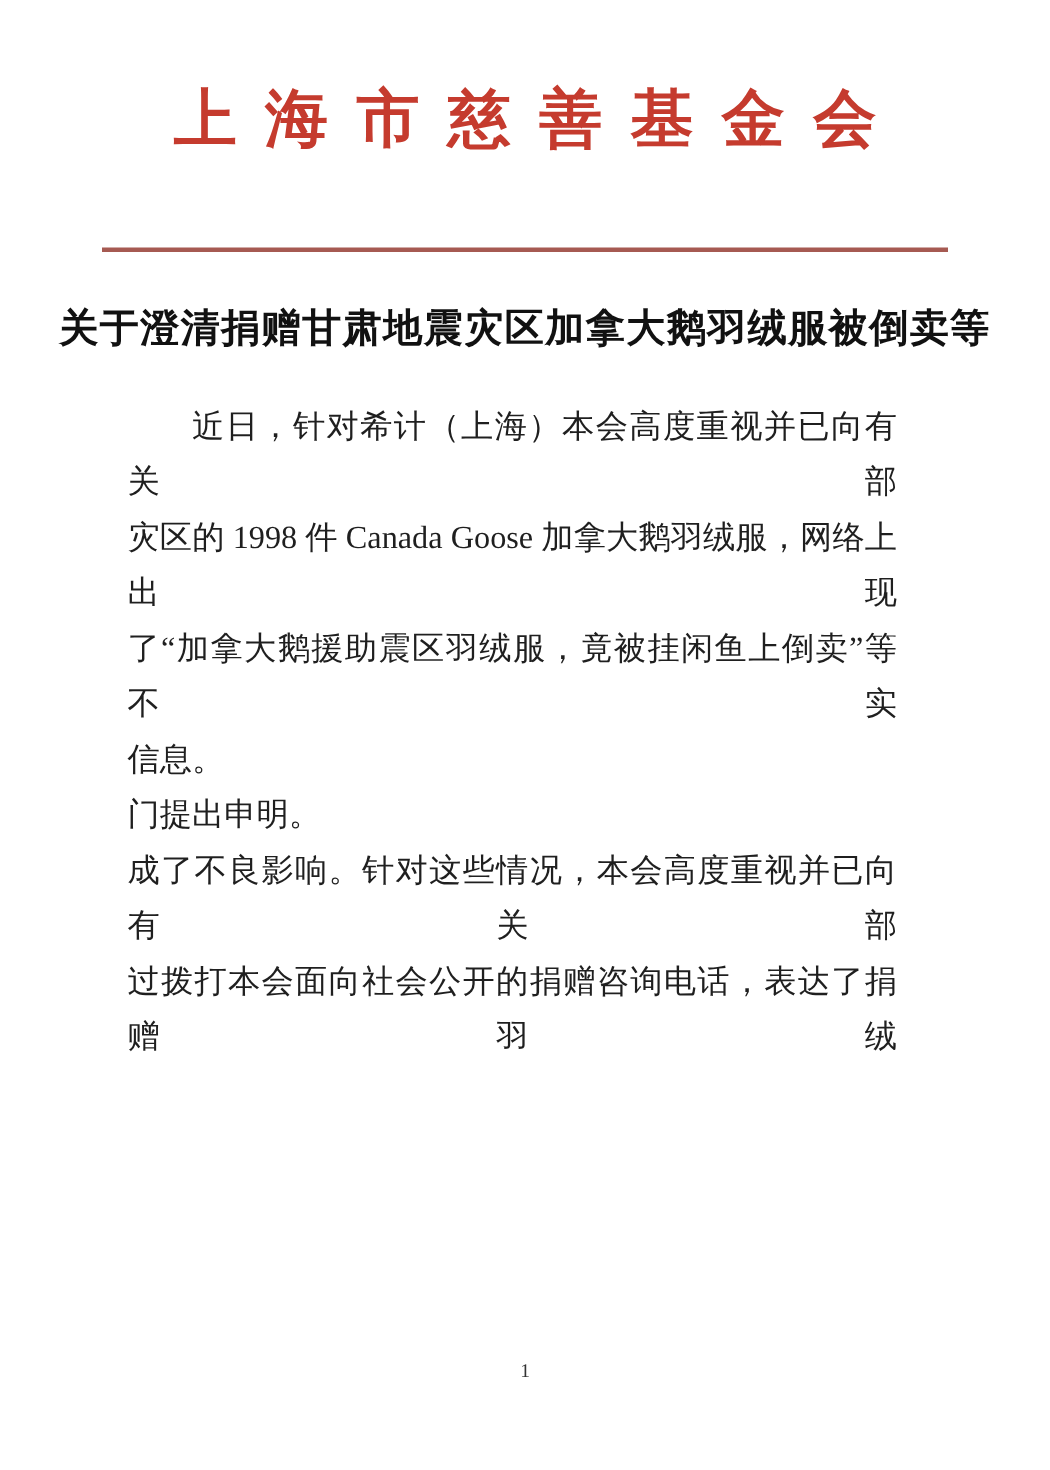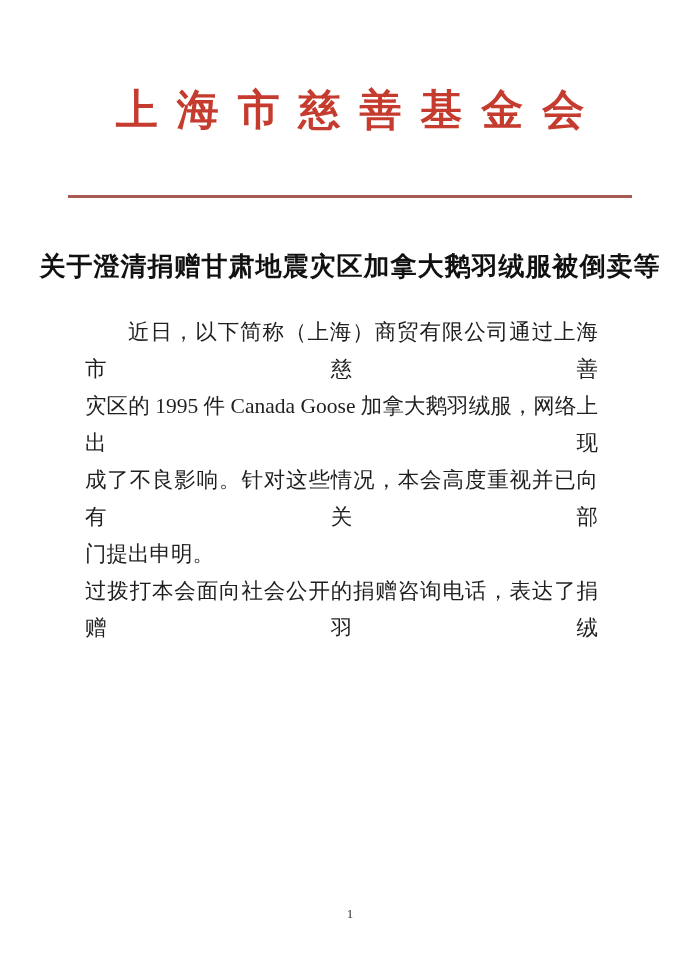--- a/index.html
+++ b/index.html
@@ -9,40 +9,40 @@
   .page {
     position: relative;
     width: 700px;
     height: 980px;
     background: #ffffff;
     color: #1f1f1f;
     overflow: hidden;
   }
 
   .org-name {
-    padding-top: 84px;
+    padding-top: 54px;
     text-align: center;
     font-size: 42px;
     line-height: 1.25;
     font-weight: bold;
     color: #c53b2e;
     letter-spacing: 0.45em;
     text-indent: 0.45em;
     white-space: nowrap;
   }
 
   .red-rule {
     width: 564px;
     height: 3px;
     margin: 58px auto 0 auto;
     background: #a65a52;
   }
 
   .doc-title {
-    margin-top: 50px;
+    margin-top: 32px;
     text-align: center;
     font-weight: bold;
     font-size: 26px;
     line-height: 38px;
     color: #111111;
     letter-spacing: 1px;
   }
 
   .body-text {
     width: 513px;
@@ -81,27 +81,29 @@
 
   <div class="red-rule"></div>
 
   <div class="doc-title">
     <div>关于澄清捐赠甘肃地震灾区加拿大鹅羽绒服被倒卖等</div>
   </div>
 
   <div class="body-text">
 
     <div>
-      <div class="line indent fill">近日，以下简称（上海）商贸有限公司通过上海市慈善</div>
-      <div class="line fill">灾区的 1995 件 Canada Goose 加拿大鹅羽绒服，网络上出现</div>
+      <div class="line indent fill">近日，针对希计（上海）本会高度重视并已向有关部</div>
+      <div class="line fill">灾区的 1998 件 Canada Goose 加拿大鹅羽绒服，网络上出现</div>
+      <div class="line fill">了“加拿大鹅援助震区羽绒服，竟被挂闲鱼上倒卖”等不实</div>
+      <div class="line">信息。</div>
     </div>
 
     <div>
+      <div class="line">门提出申明。</div>
       <div class="line fill">成了不良影响。针对这些情况，本会高度重视并已向有关部</div>
-      <div class="line">门提出申明。</div>
     </div>
 
     <div>
       <div class="line fill">过拨打本会面向社会公开的捐赠咨询电话，表达了捐赠羽绒</div>
 
     </div>
 
   </div>
 
   <div class="page-number">1</div>

